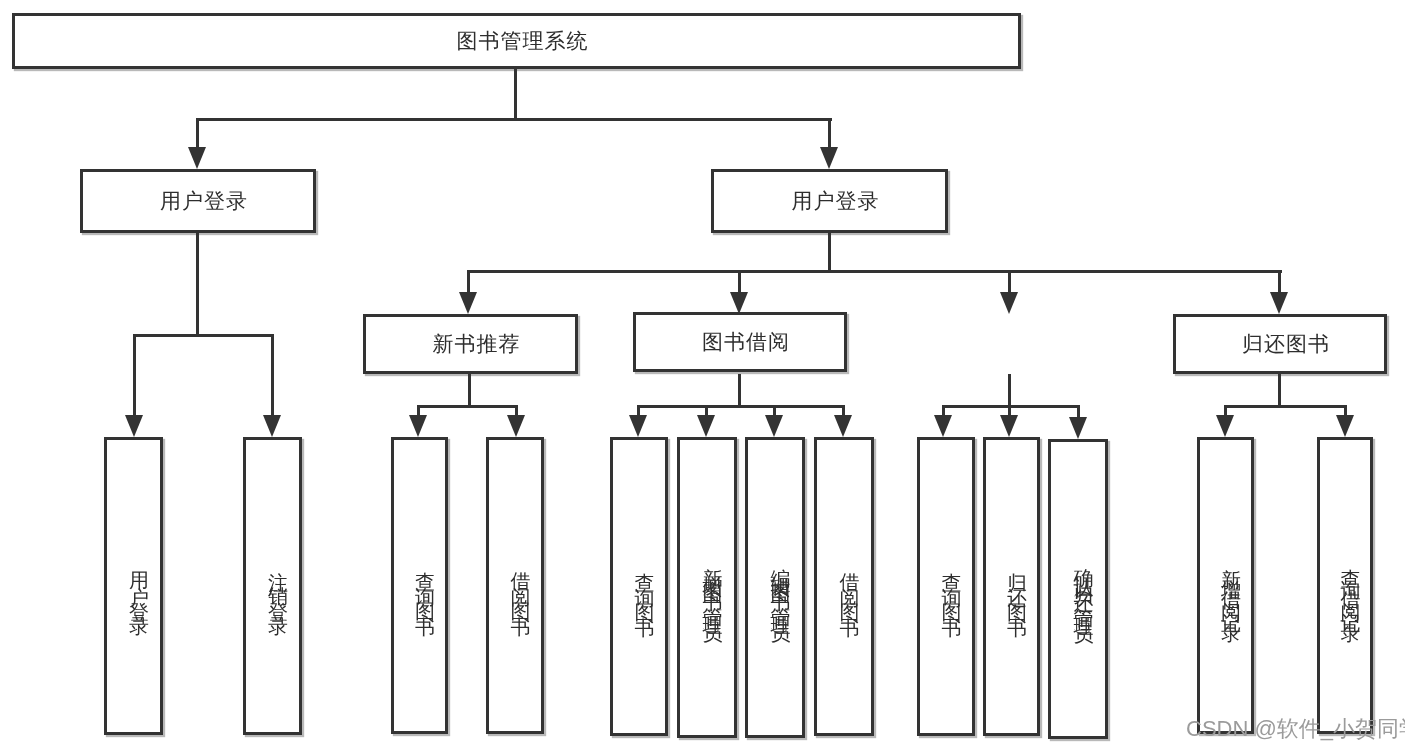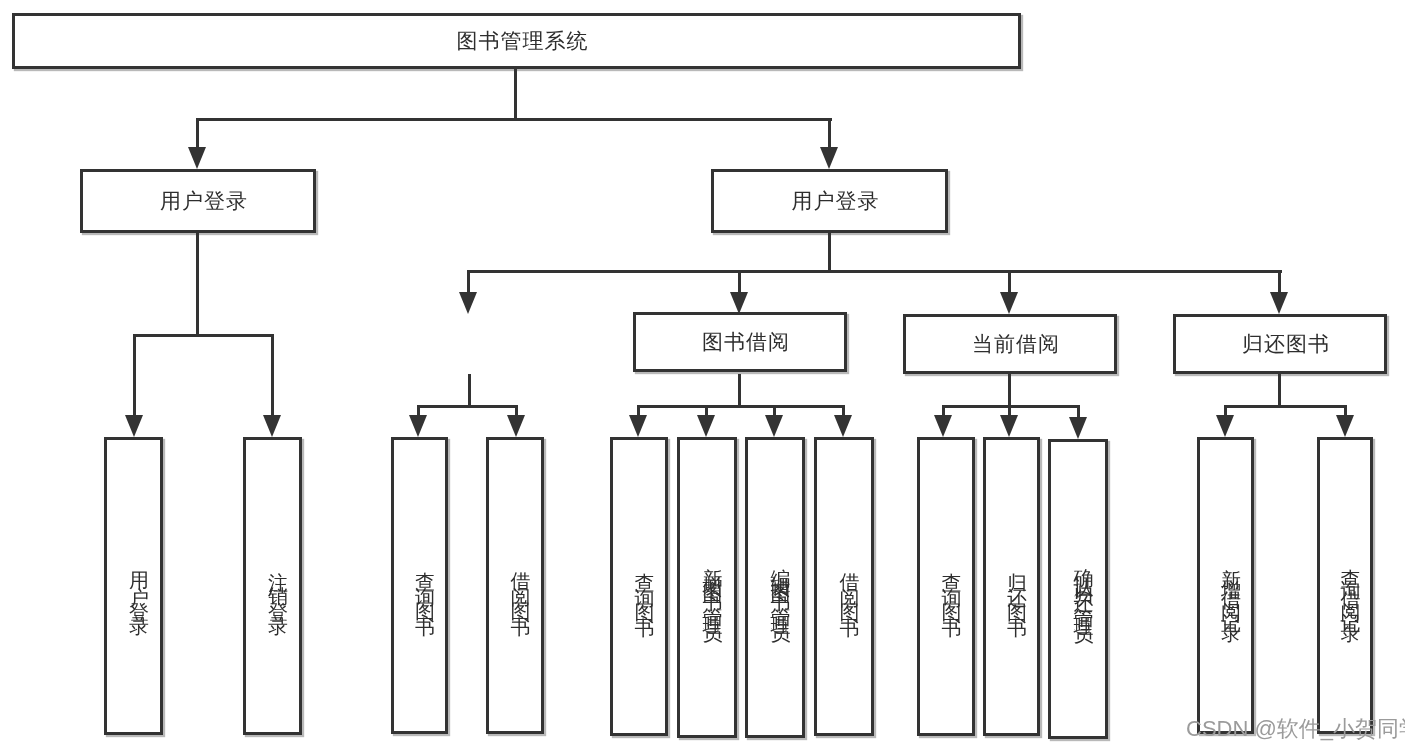--- a/index.html
+++ b/index.html
@@ -95,25 +95,25 @@
   <div class="hline" style="left:467px;top:270px;width:815px;"></div>
   <div class="vline" style="left:467px;top:270px;height:26px;"></div>
   <div class="arrow" style="left:459px;top:292px;"></div>
   <div class="vline" style="left:738px;top:270px;height:26px;"></div>
   <div class="arrow" style="left:730px;top:292px;"></div>
   <div class="vline" style="left:1008px;top:270px;height:26px;"></div>
   <div class="arrow" style="left:1000px;top:292px;"></div>
   <div class="vline" style="left:1278px;top:270px;height:26px;"></div>
   <div class="arrow" style="left:1270px;top:292px;"></div>
 
+  <div class="box h" style="left:363px;top:314px;width:215px;height:60px;">
+    <span>新书推荐</span>
+  </div>
   <div class="box h" style="left:633px;top:312px;width:214px;height:60px;">
     <span>图书借阅</span>
-  </div>
-  <div class="box h" style="left:903px;top:314px;width:214px;height:60px;">
-    <span>当前借阅</span>
   </div>
   <div class="box h" style="left:1173px;top:314px;width:214px;height:60px;">
     <span>归还图书</span>
   </div>
 
   <div class="vline" style="left:468px;top:374px;height:34px;"></div>
   <div class="hline" style="left:417px;top:405px;width:101px;"></div>
   <div class="vline" style="left:417px;top:405px;height:13px;"></div>
   <div class="arrow" style="left:409px;top:415px;"></div>
   <div class="vline" style="left:515px;top:405px;height:13px;"></div>

